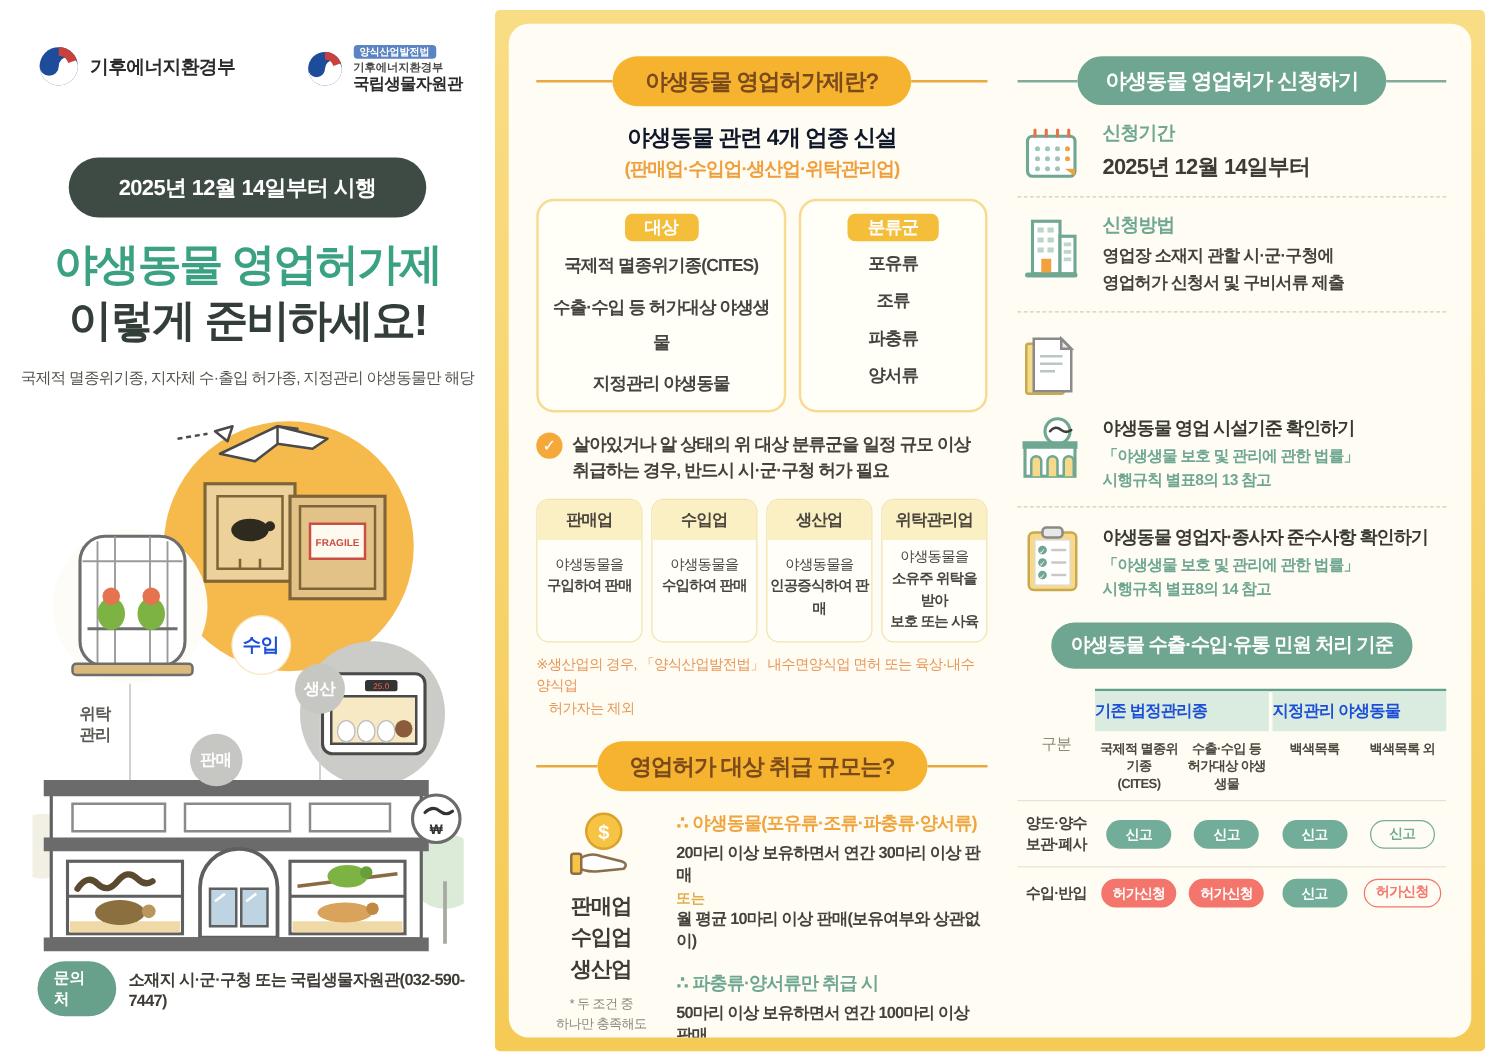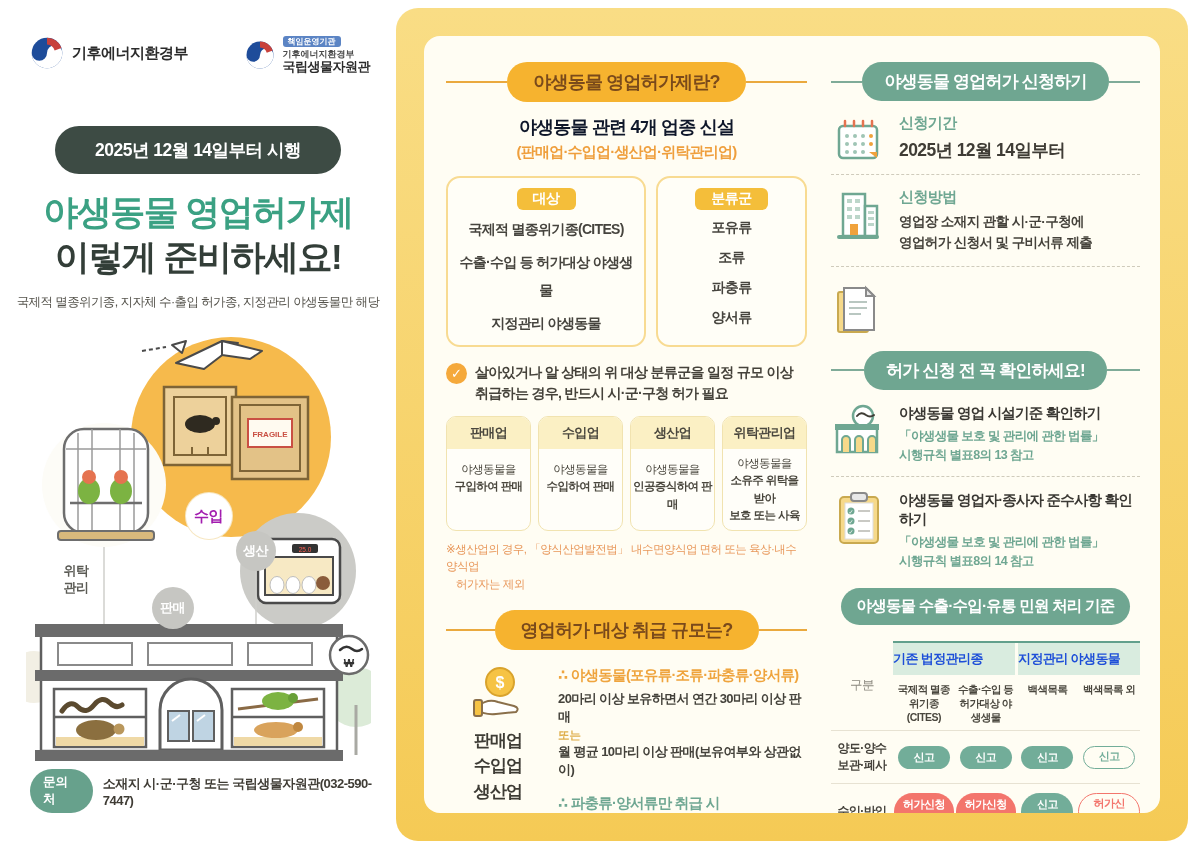--- a/index.html
+++ b/index.html
@@ -17,31 +17,31 @@
   .logo2-line2 { font-size:13px; color:#2b2b2b; font-weight:700; letter-spacing:-0.5px; }
 
   .start-banner { margin:52px auto 0; width:286px; background:#3d4b44; color:#fff; text-align:center; font-size:17.5px; font-weight:800; padding:12px 0; border-radius:26px; letter-spacing:-0.5px; }
   .main-title { margin-top:16px; text-align:center; line-height:1.28; letter-spacing:-1.5px; }
   .main-title .t1 { display:block; font-size:35px; font-weight:900; color:#3ba183; }
   .main-title .t2 { display:block; font-size:35px; font-weight:900; color:#333e38; }
   .subtitle { margin-top:14px; text-align:center; font-size:12.5px; color:#55534c; letter-spacing:-0.6px; }
 
   .illu { position:relative; width:345px; height:438px; margin:14px auto 0; }
   .illu-label { position:absolute; display:flex; align-items:center; justify-content:center; border-radius:50%; font-weight:800; letter-spacing:-0.5px; }
-  .lbl-import { left:160px; top:168px; width:46px; height:46px; background:#ffffff; color:#a21caf; font-size:15px; box-shadow:0 0 0 1px #f7e7c2; }
+  .lbl-import { left:160px; top:168px; width:46px; height:46px; background:#ffffff; color:#1d4ed8; font-size:15px; box-shadow:0 0 0 1px #f7e7c2; }
   .lbl-prod { left:210px; top:206px; width:40px; height:40px; background:#c6c6c2; color:#ffffff; font-size:13px; }
   .lbl-sale { left:126px; top:262px; width:42px; height:42px; background:#c6c6c2; color:#ffffff; font-size:13px; }
   .lbl-consign { left:38px; top:238px; color:#5b5b55; font-size:13px; font-weight:700; line-height:1.3; border-radius:0; display:block; text-align:left; }
 
   .contact { display:flex; align-items:center; gap:10px; margin:6px 0 0 30px; }
   .contact-badge { background:#67a18c; color:#fff; font-size:12.5px; font-weight:800; padding:5px 13px; border-radius:999px; }
   .contact-text { font-size:13px; font-weight:700; color:#3f3c35; letter-spacing:-0.5px; }
 
   
-  .board { position:absolute; left:396px; top:8px; width:792px; height:833px; background:linear-gradient(180deg,#f9dd85,#f5ca55); border-radius:22px; padding:28px; }
+  .board { position:absolute; left:396px; top:8px; width:792px; height:833px; background:linear-gradient(180deg,#f9dd85,#f5ca55); border-radius:4px; padding:11px; }
   .board-inner { width:100%; height:100%; background:#fffdf3; border-radius:16px; display:flex; overflow:hidden; }
   .col-mid { width:395px; padding:26px 12px 10px 22px; }
   .col-right { flex:1; padding:26px 20px 10px 12px; }
 
   
   .sec-head { display:flex; align-items:center; }
   .sec-head .ln { flex:1; border-top:2px solid; }
   .sec-head .pill { white-space:nowrap; border-radius:999px; font-weight:800; letter-spacing:-0.8px; text-align:center; }
   .sec-head.orange .ln { border-color:#eaa93e; }
   .sec-head.orange .pill { background:#f6b32f; color:#7a4a1b; font-size:18px; padding:8px 26px; }
@@ -138,21 +138,21 @@
         </svg>
         <span class="logo-text1">기후에너지환경부</span>
       </div>
       <div class="logo">
         <svg width="30" height="30" viewBox="0 0 40 40">
           <circle cx="20" cy="20" r="18" fill="#1e4c9a"></circle>
           <path d="M2 20 a18 18 0 0 0 36 0 a9 9 0 0 0 -18 0 a9 9 0 0 1 -18 0 z" fill="#ffffff"></path>
           <path d="M20 2 a18 18 0 0 1 17 12 l-8 3 a10 10 0 0 0 -9 -7 z" fill="#c8413c"></path>
         </svg>
         <span class="logo2-stack">
-          <span class="logo2-badge">책임운영기관</span>
+          <span class="logo2-badge">양식산업발전법</span>
           <span class="logo2-line1">기후에너지환경부</span>
           <span class="logo2-line2">국립생물자원관</span>
         </span>
       </div>
     </div>
 
     <div class="start-banner">2025년 12월 14일부터 시행</div>
 
     <div class="main-title">
       <span class="t1">야생동물 영업허가제</span>
@@ -464,25 +464,20 @@
               <path d="M32 6 l8 8 h-8 z" fill="#e8e8e8" stroke="#8a8a8a" stroke-width="2"></path>
               <g stroke="#b9c7c1" stroke-width="2">
                   <line x1="15" y1="20" x2="33" y2="20"></line>
                   <line x1="15" y1="26" x2="33" y2="26"></line>
                   <line x1="15" y1="32" x2="27" y2="32"></line>
                 </g>
             </svg>
           </div>
         </div>
 
-        <div class="sec-head green" style="margin-top:15px;">
-          <span class="ln"></span>
-          <span class="pill">허가 신청 전 꼭 확인하세요!</span>
-          <span class="ln"></span>
-        </div>
 
         <div class="chk-item">
           <div class="chk-ic">
             <svg width="52" height="52" viewBox="0 0 52 52">
               <circle cx="30" cy="12" r="10" fill="#ffffff" stroke="#6fa792" stroke-width="2.5"></circle>
               <path d="M24 12 q4 -5 9 -1 q4 3 8 0" fill="none" stroke="#3f3c35" stroke-width="2" stroke-linecap="round"></path>
               <rect x="4" y="24" width="40" height="24" fill="#ffffff" stroke="#6fa792" stroke-width="2.5"></rect>
               <rect x="2" y="20" width="44" height="6" fill="#6fa792"></rect>
               <path d="M9 48 v-12 a4 4 0 0 1 8 0 v12 M22 48 v-12 a4 4 0 0 1 8 0 v12 M35 48 v-12 a4 4 0 0 1 8 0 v12" fill="#f6d98a" stroke="#6fa792" stroke-width="2"></path>
             </svg>

